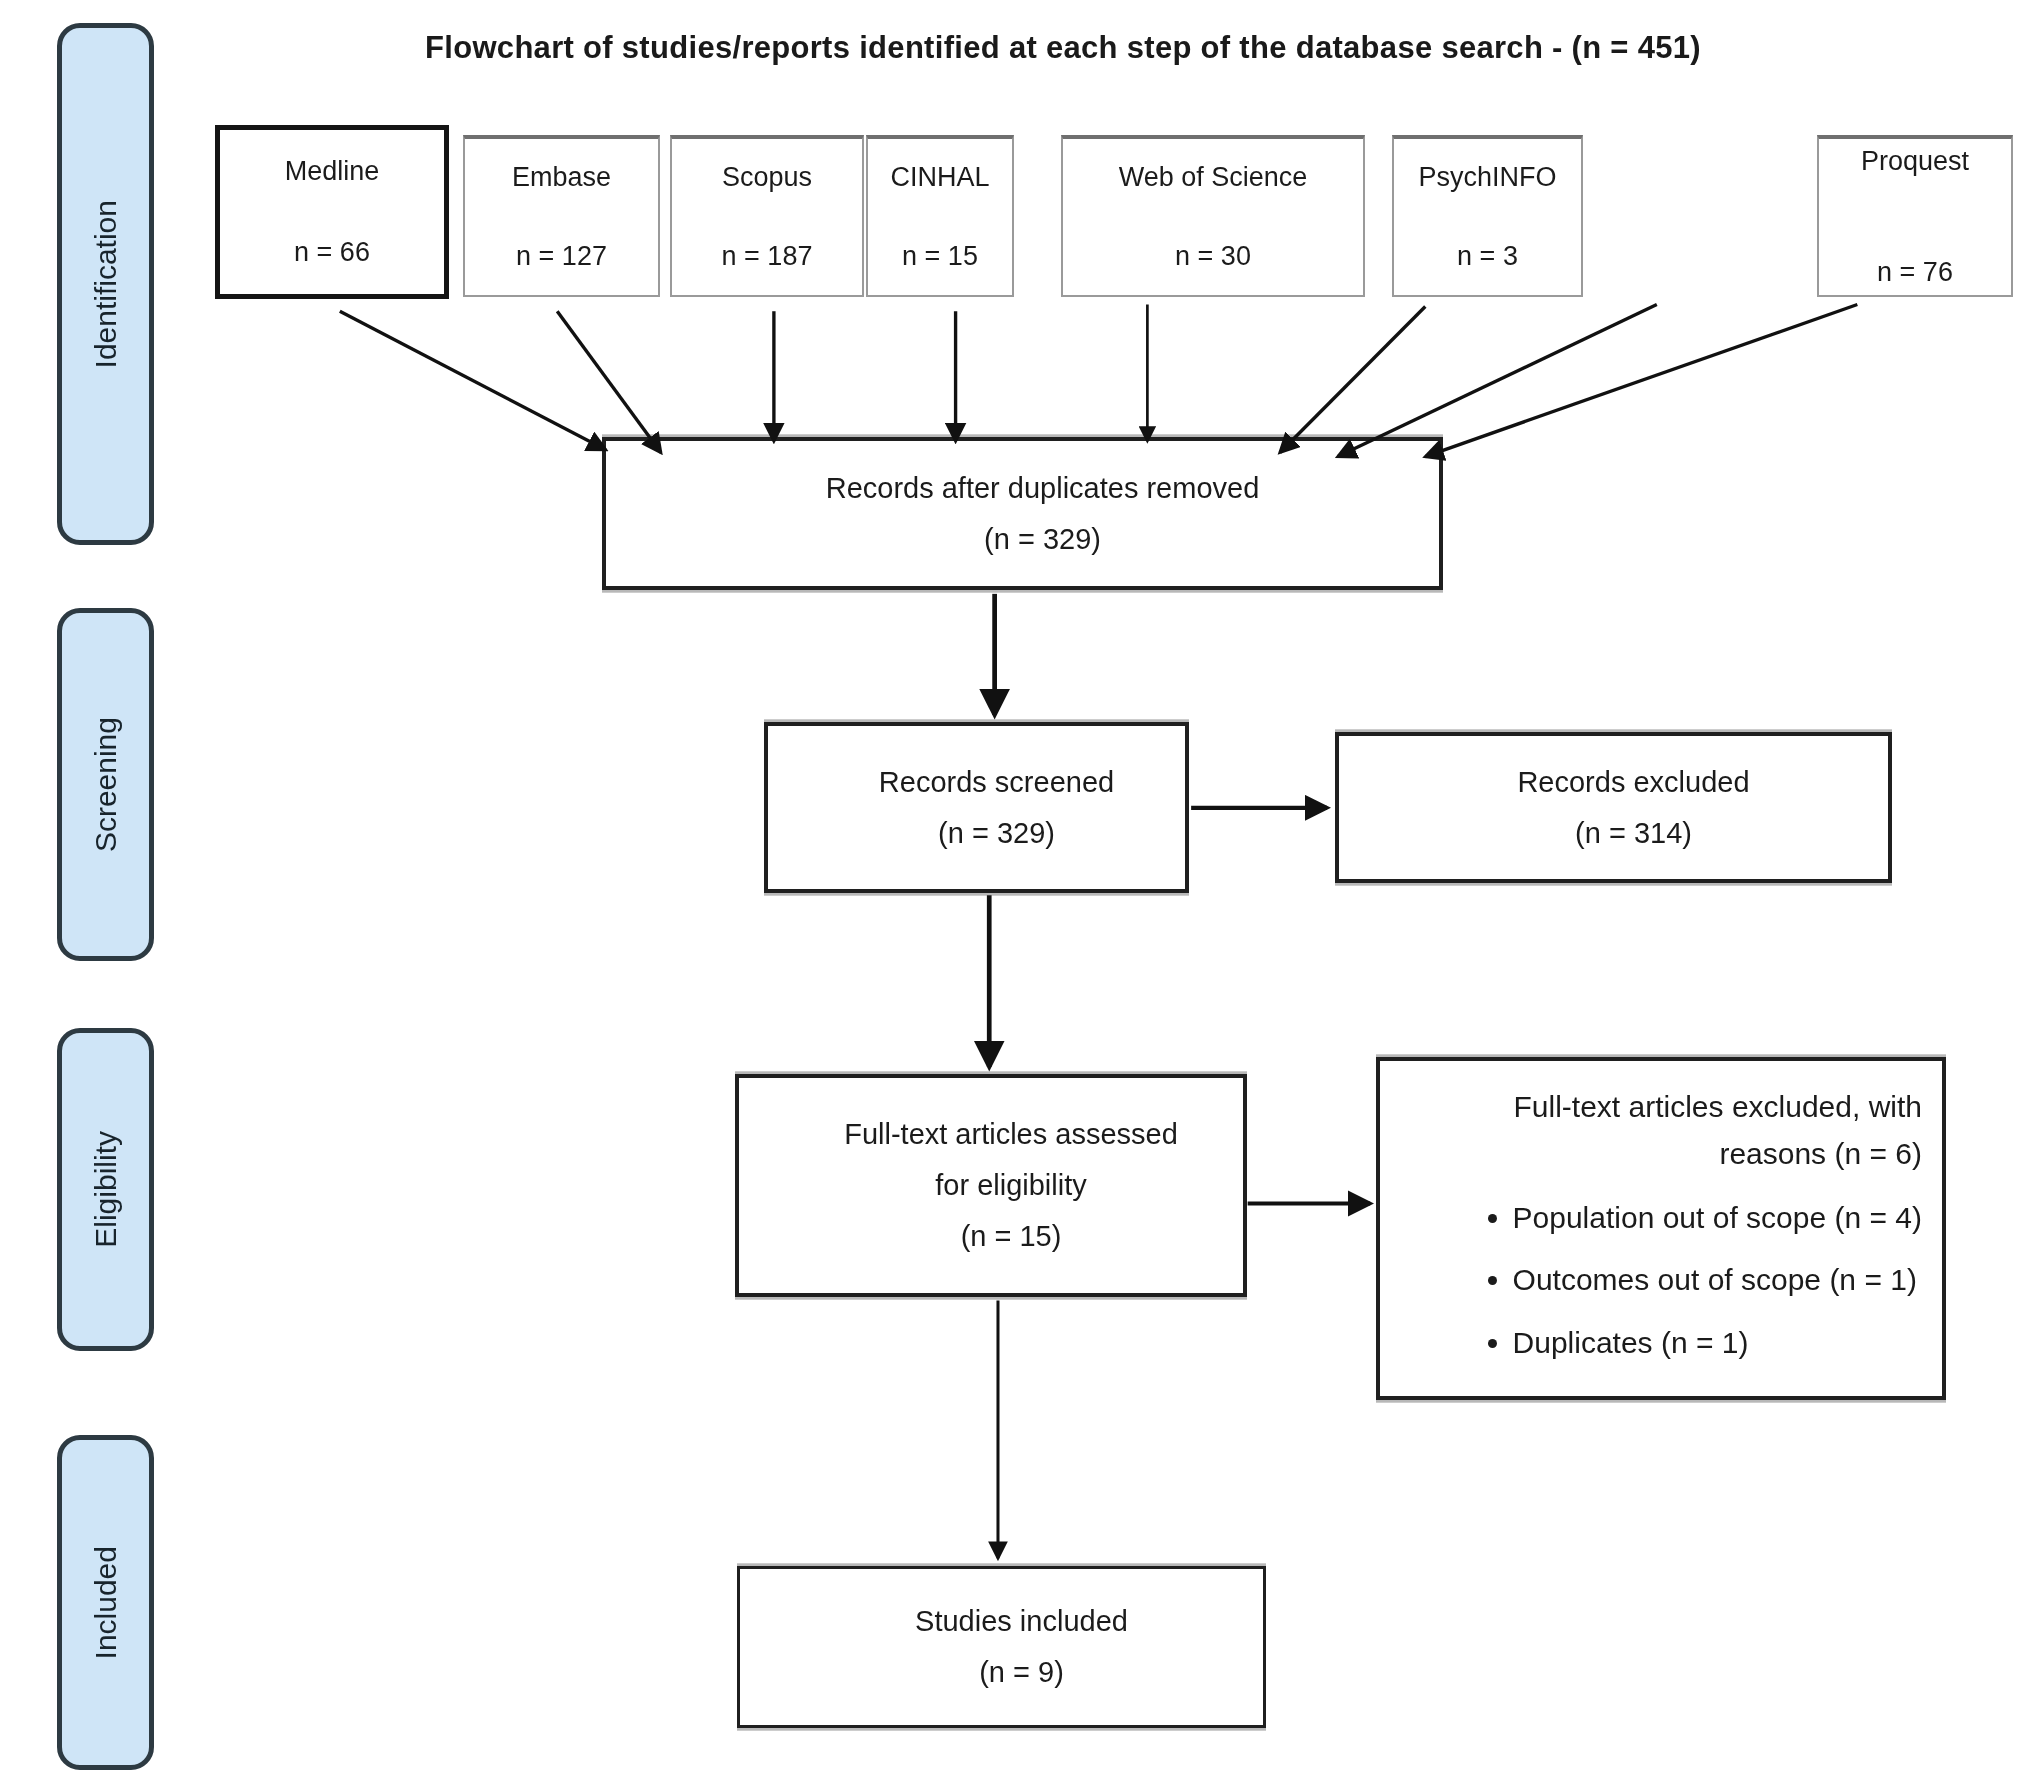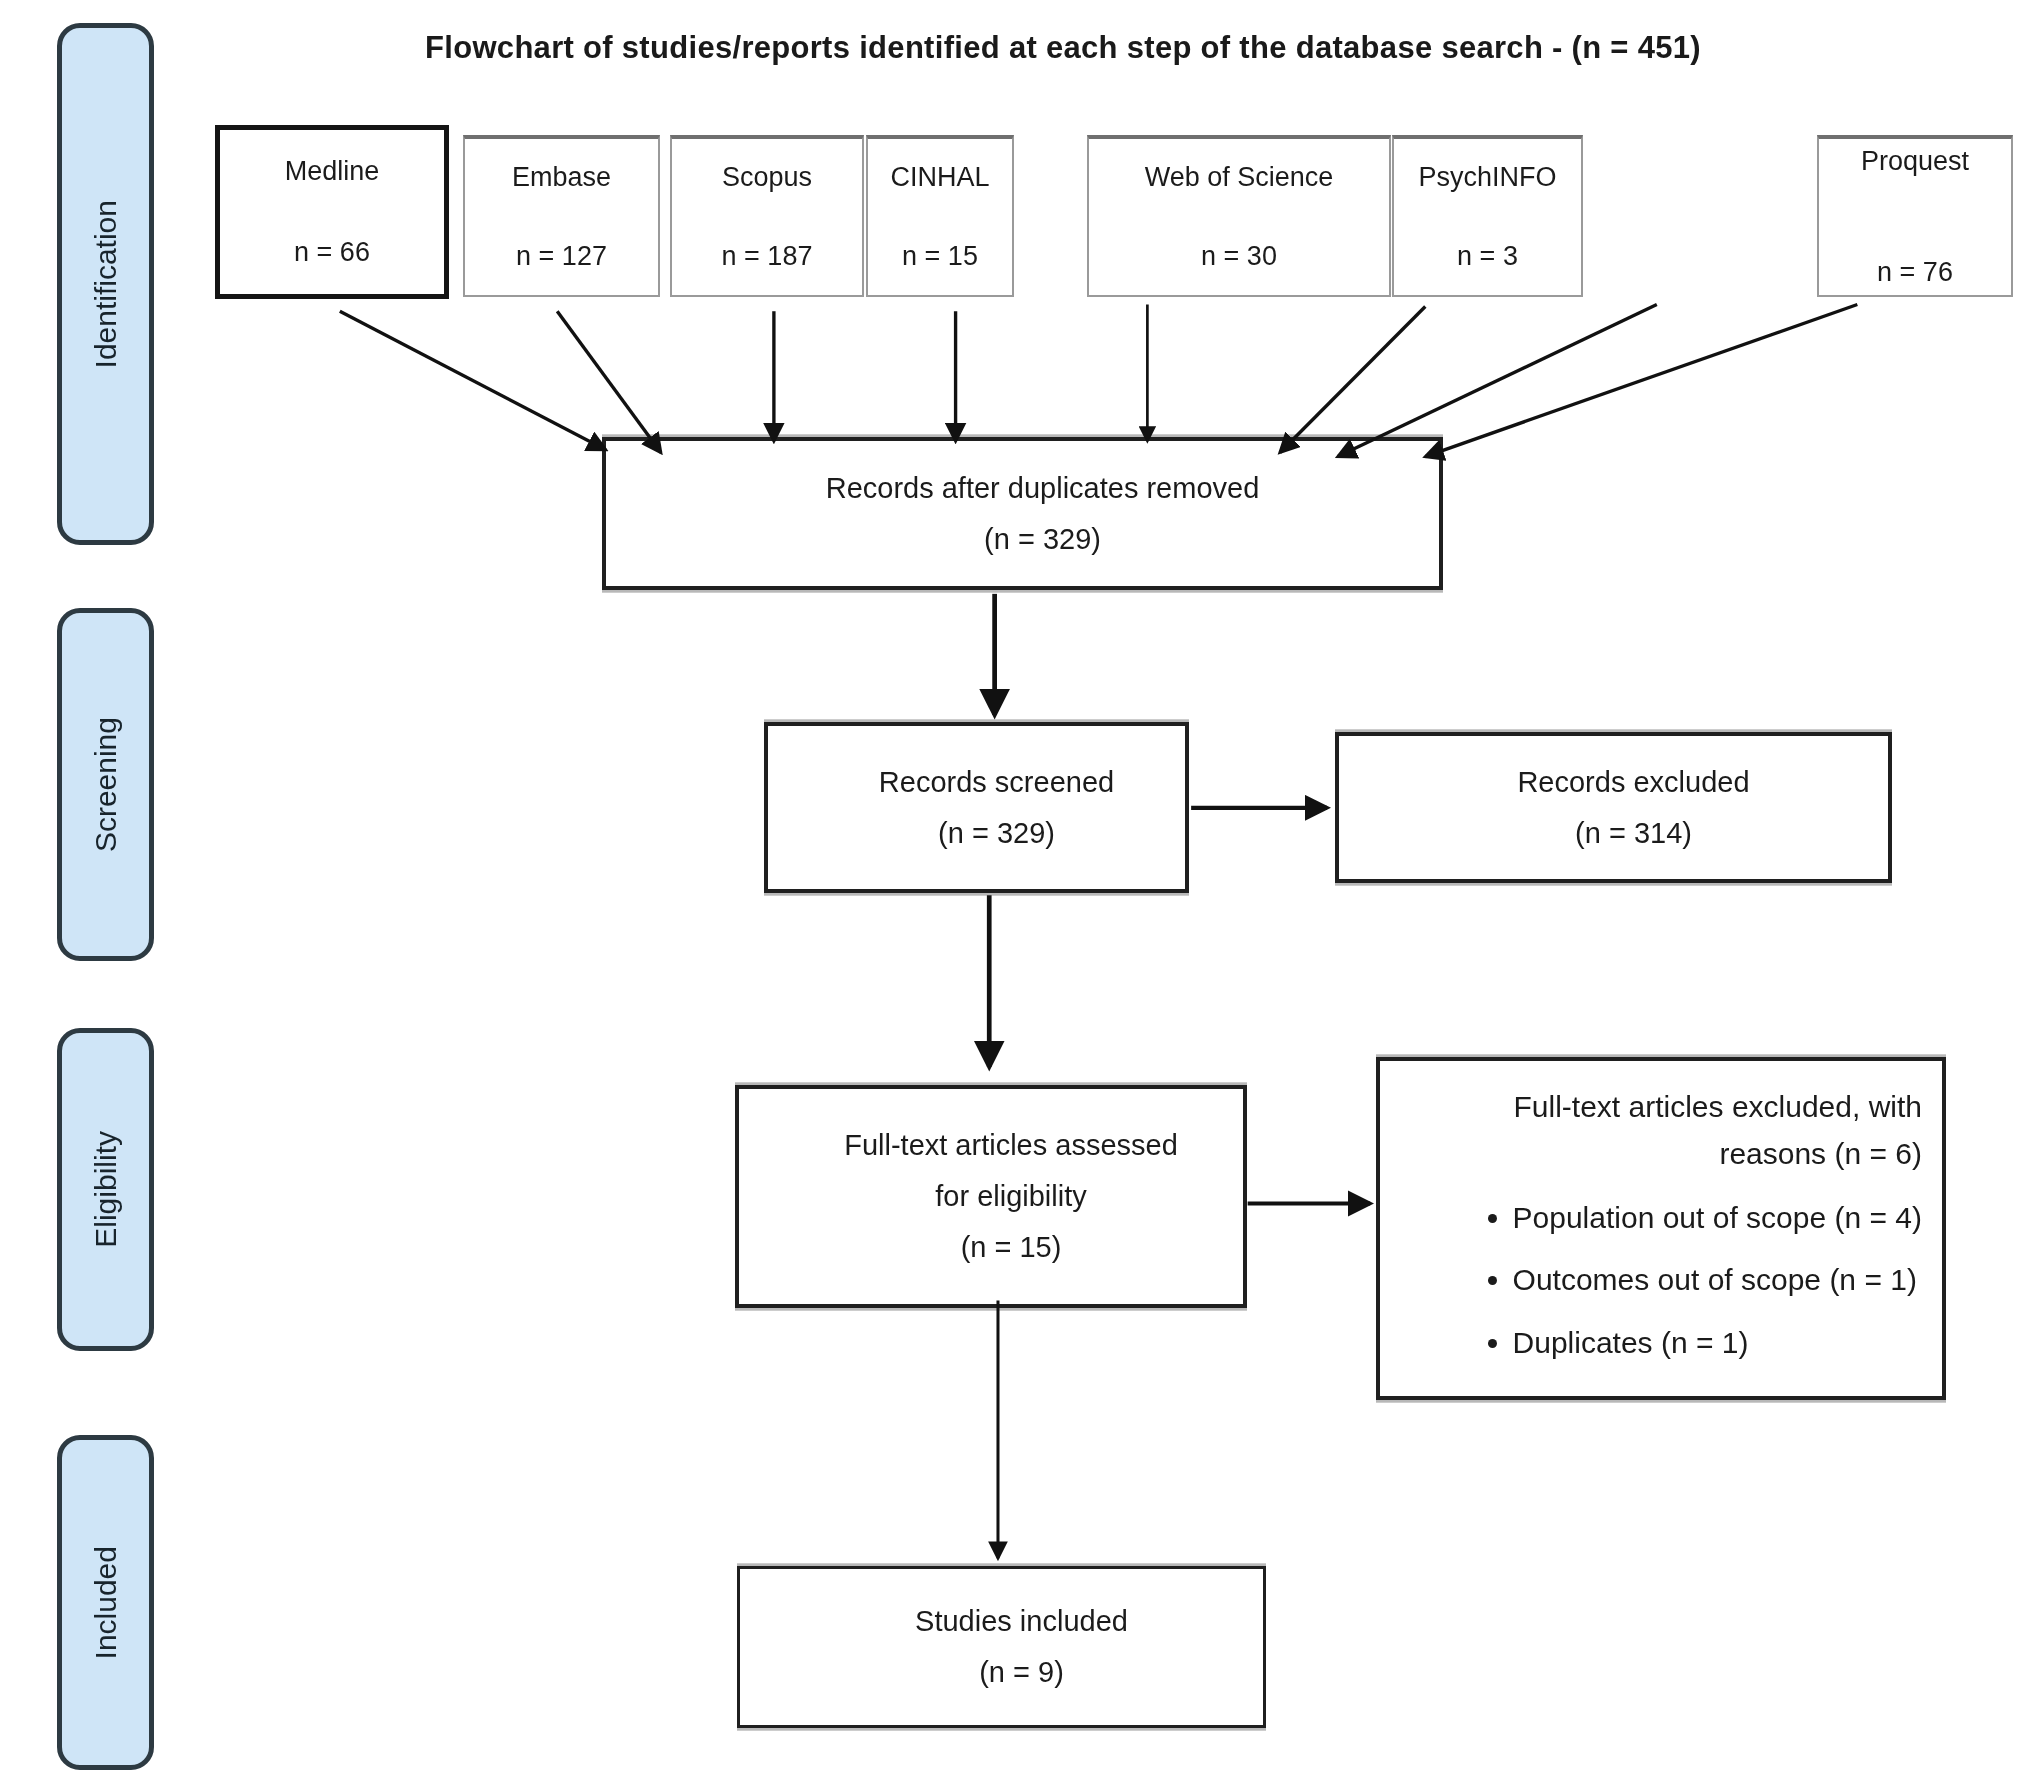--- a/index.html
+++ b/index.html
@@ -56,21 +56,21 @@
     gap: 32px;
   }
   #db-medline {
     top: 125px; height: 174px;
     border: 5.4px solid #141414;
   }
   #db-medline  { left: 215px;  width: 234px; }
   #db-embase   { left: 463px;  width: 197px; }
   #db-scopus   { left: 670px;  width: 194px; }
   #db-cinhal   { left: 866px; width: 148px; }
-  #db-wos      { left: 1087px; width: 304px; }
+  #db-wos      { left: 1061px; width: 304px; }
   #db-psychinfo{ left: 1392px; width: 191px; }
   #db-cochrane { left: 1605px; width: 187px; }
   #db-proquest { left: 1817px; width: 196px; justify-content: space-between; }
 
   
   .flow-box {
     position: absolute;
     box-sizing: border-box;
     background: #fff;
     border: 4px solid #1f1f1f;
@@ -78,21 +78,21 @@
     display: flex; flex-direction: column;
     align-items: center; justify-content: center;
     text-align: center;
     font-size: 29px; line-height: 1.75;
     z-index: 10;
     padding-left: 40px;
   }
   #box-dedup    { left: 602px;  top: 437px;  width: 841px; height: 153px; }
   #box-screened { left: 764px; top: 722px; width: 425px;  height: 171px; }
   #box-excluded { left: 1335px; top: 732px; width: 557px;  height: 151px; }
-  #box-fulltext { left: 735px; top: 1074px; width: 512px;  height: 223px; margin-top: 11px; }
+  #box-fulltext { left: 735px; top: 1074px; width: 512px;  height: 223px; }
   #box-included { left: 737px; top: 1566px; width: 529px;  height: 162px; border-width: 3.4px; }
 
   #box-ft-excluded {
     left: 1376px; top: 1057px; width: 570px; height: 343px;
     align-items: flex-end; justify-content: flex-start;
     text-align: left;
     padding: 23px 20px 13.5px 30px;
     font-size: 30px; line-height: 1.55;
   }
   #box-ft-excluded ul {

